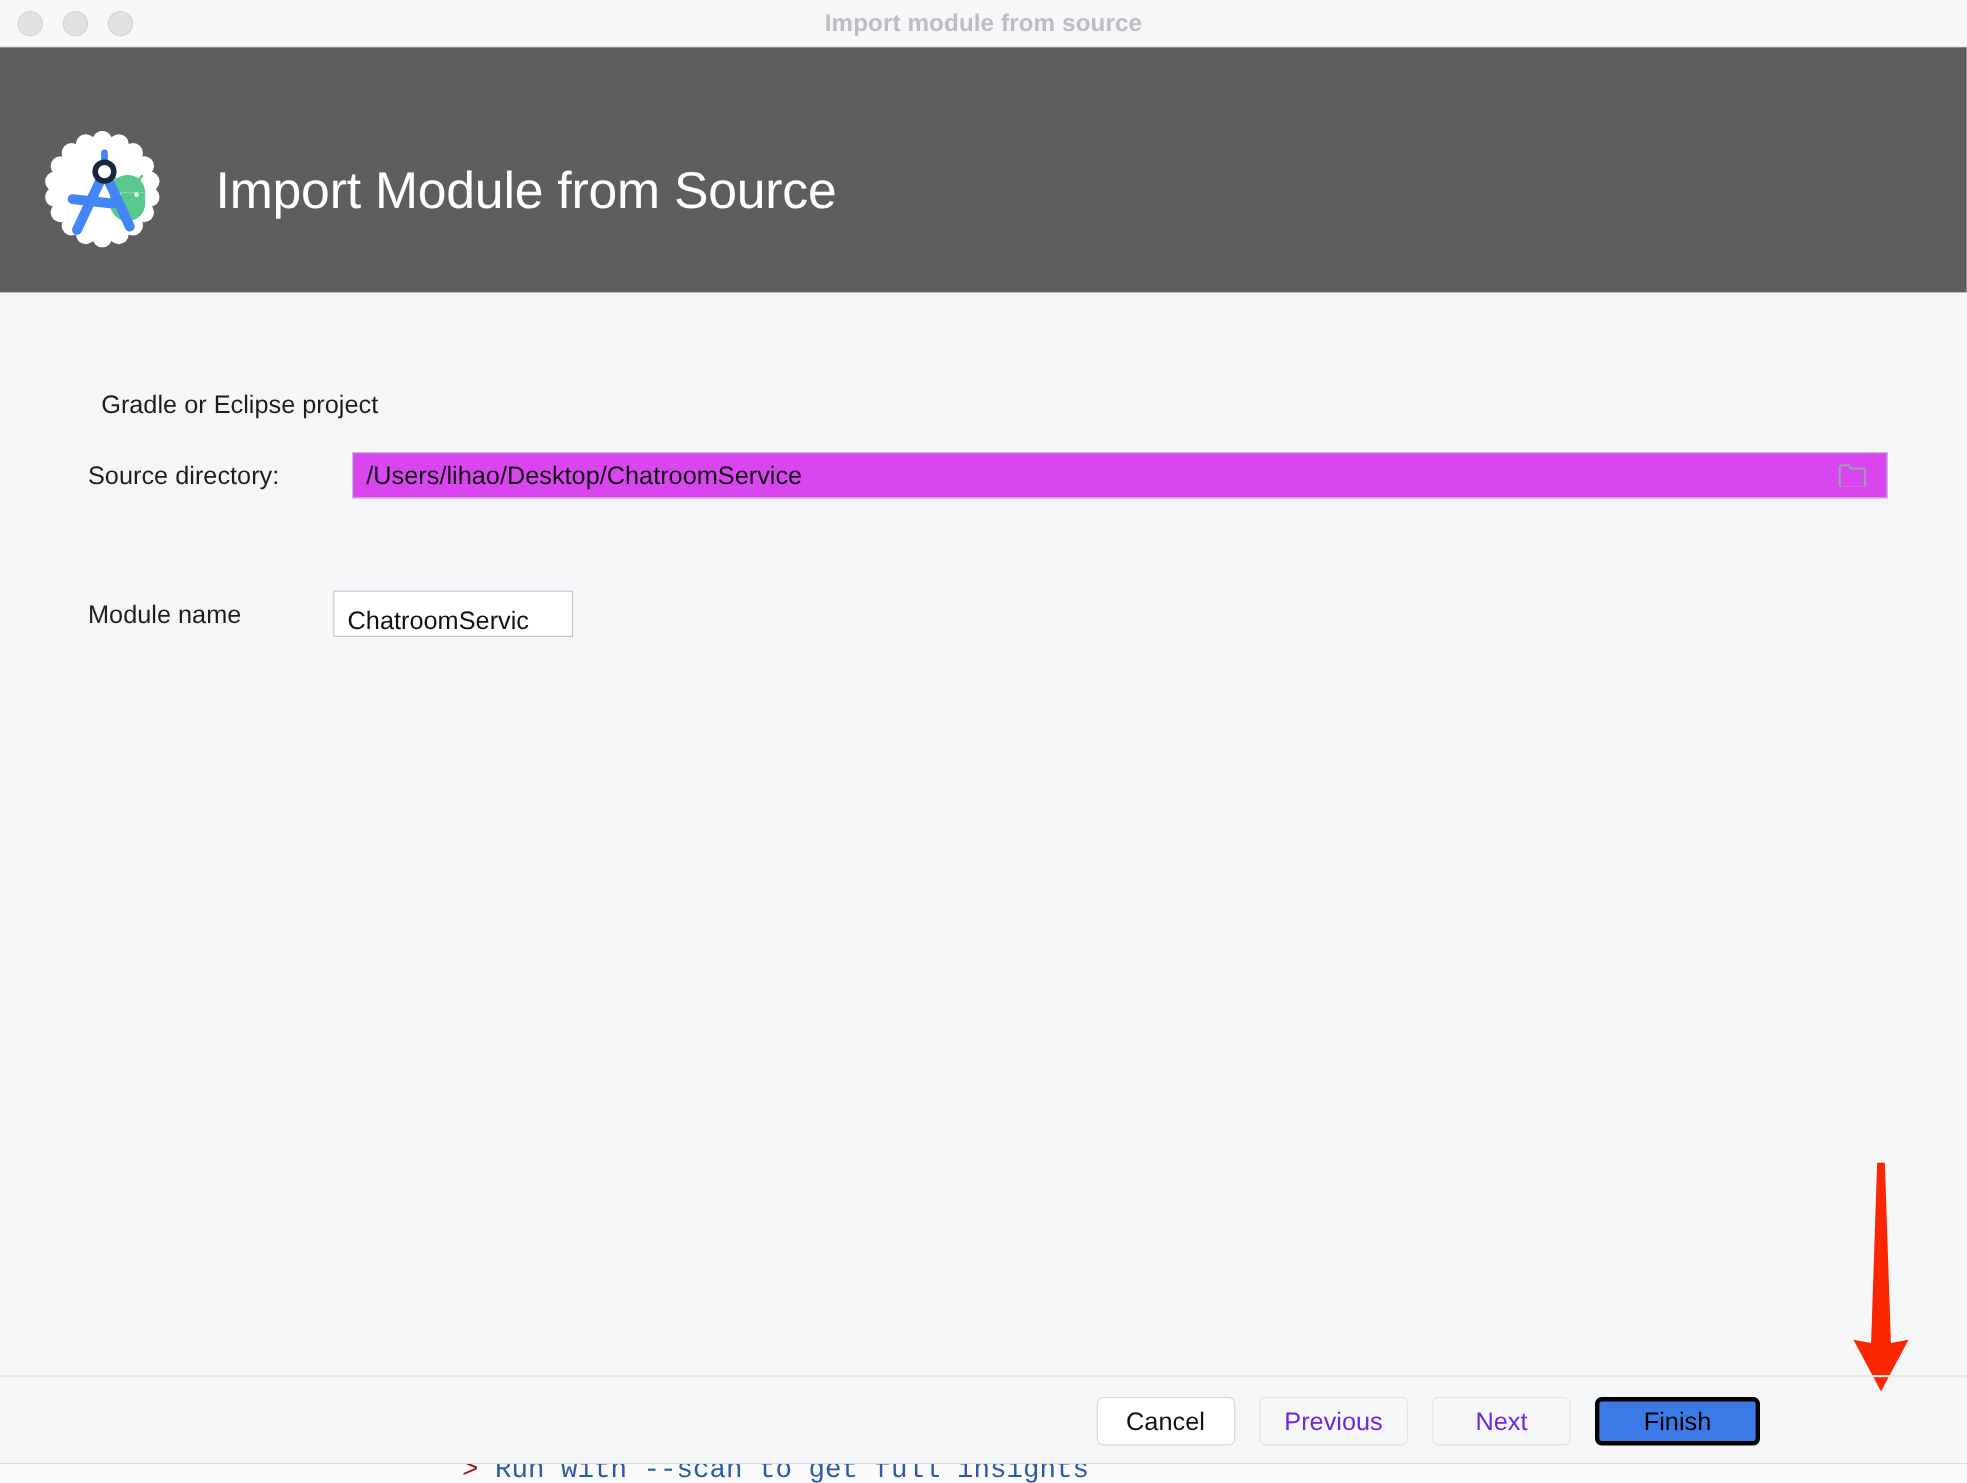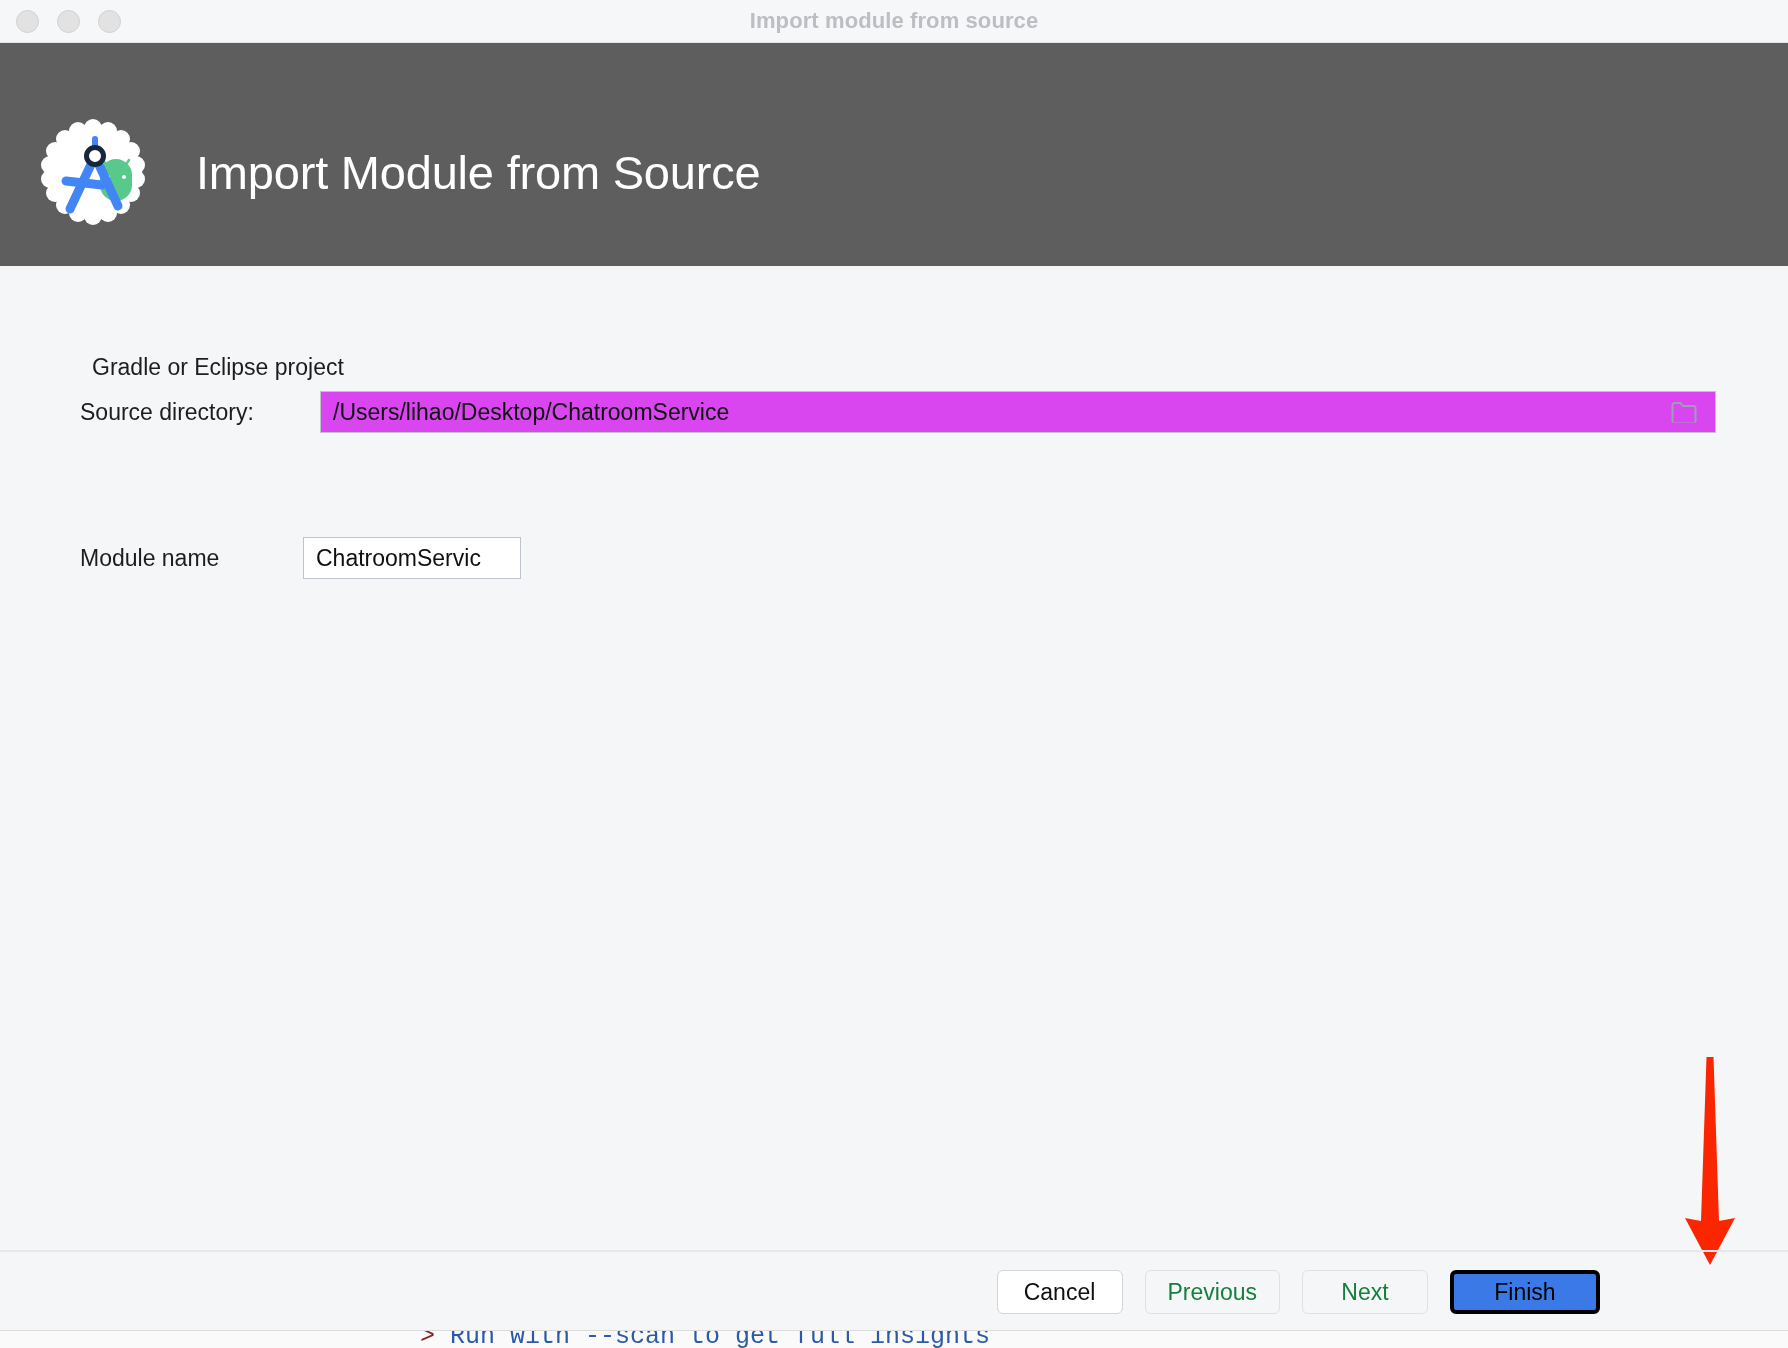--- a/index.html
+++ b/index.html
@@ -86,21 +86,21 @@
     background: #f5f6f8;
   }
   .field-hint {
     position: absolute;
     left: 92px; top: 88px;
     font-size: 23px;
     color: #1d1d1f;
   }
   .row-source {
     position: absolute;
-    left: 80px; top: 124px;
+    left: 80px; top: 144px;
     height: 44px;
     display: flex;
     align-items: center;
   }
   .label-source {
     font-size: 23px;
     color: #1d1d1f;
     width: 240px;
     white-space: nowrap;
   }
@@ -144,21 +144,21 @@
     width: 192px;
     white-space: nowrap;
   }
   .input-module {
     width: 218px;
     height: 42px;
     background: #ffffff;
     border: 1px solid #bfc3cd;
     box-sizing: border-box;
     display: flex;
-    align-items: center;
+    align-items: flex-end;
   }
   .input-module .value {
     font-size: 23px;
     color: #101012;
     padding-left: 12px;
     white-space: nowrap;
     overflow: hidden;
   }
 
   
@@ -207,21 +207,21 @@
     white-space: nowrap;
   }
   .btn-default {
     background: #ffffff;
     border: 1px solid #d4d6da;
     color: #101012;
   }
   .btn-disabled {
     background: #f5f6f8;
     border: 1px solid #e0e1e4;
-    color: #15803d;
+    color: #6d28d9;
   }
   .btn-primary {
     background: #3b7ae6;
     border: 4px solid #000000;
     color: #000000;
     min-width: 150px;
   }
 
   
   .bg-console {

